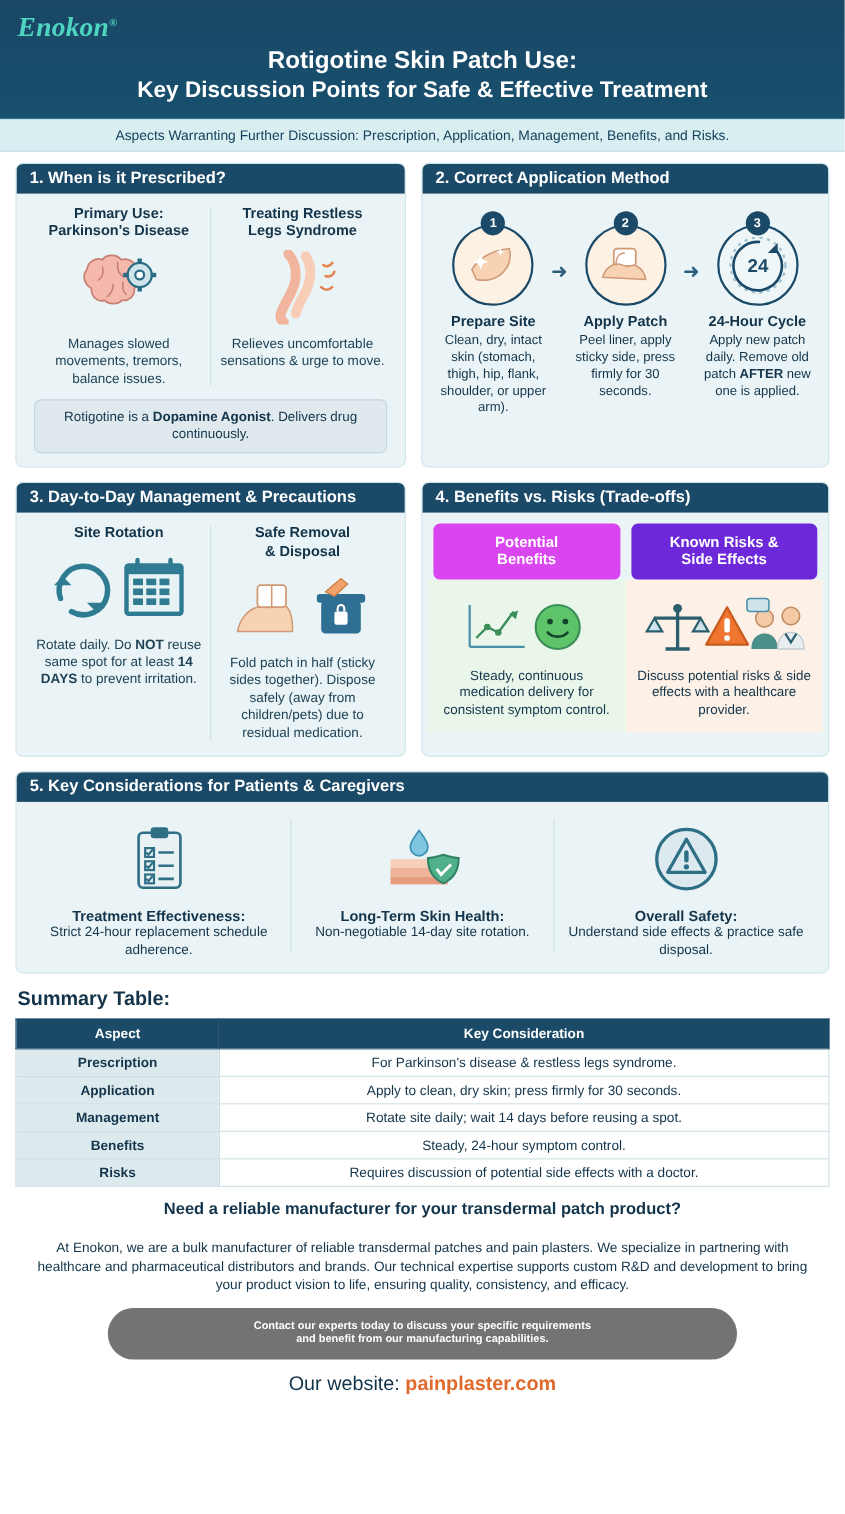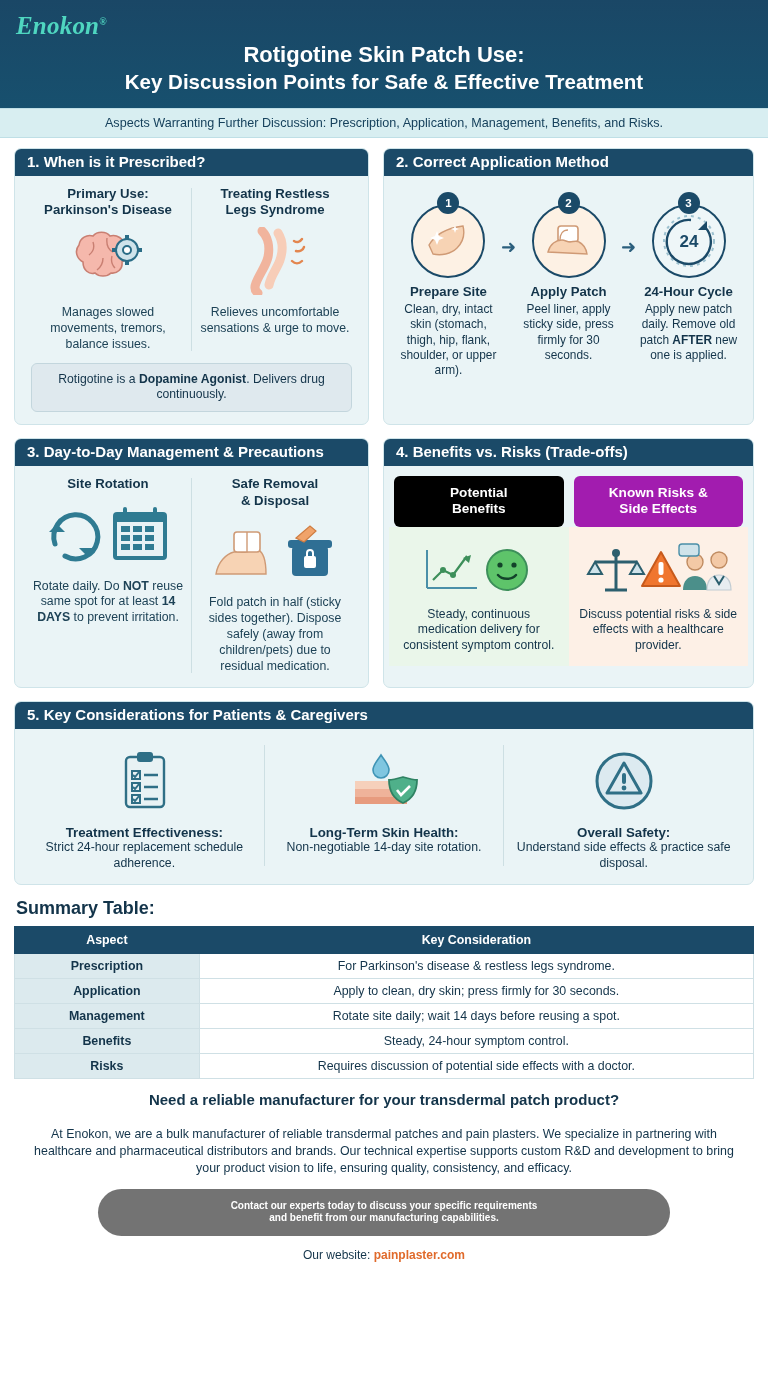--- a/index.html
+++ b/index.html
@@ -107,22 +107,22 @@
     display: flex; align-items: center; justify-content: center;
   }
 
   
   .br-wrap { display: flex; gap: 0; }
   .br-col { flex: 1 1 0; text-align: center; }
   .br-head {
     color: #fff; font-weight: bold; font-size: 13.6px; line-height: 1.2;
     padding: 9px 6px; border-radius: 6px; margin: 0 5px 0 5px;
   }
-  .br-green { background: #000000; }
-  .br-orange { background: #a21caf; text-align: center; }
+  .br-green { background: #d946ef; }
+  .br-orange { background: #6d28d9; text-align: center; }
   .br-body-green { background: #eaf6ea; padding: 8px 10px 12px; }
   .br-body-orange { background: #fdf0e6; padding: 8px 10px 12px; }
   .br-body-green p, .br-body-orange p { font-size: 12.2px; line-height: 1.3; }
 
   
   .three { display: flex; }
   .three .col3 { flex: 1 1 0; text-align: center; padding: 0 8px; }
   .three .vdiv { width: 1px; background: #cddfe3; margin: 6px 0; }
   .col3 .t { font-weight: bold; font-size: 13.3px; margin-top: 4px; }
   .col3 p { font-size: 12.3px; line-height: 1.3; }
@@ -143,21 +143,21 @@
   .footer { padding: 12px 18px 0; text-align: center; }
   .foot-title { font-weight: bold; font-size: 15px; margin-bottom: 18px; }
   .foot-text { font-size: 12.4px; line-height: 1.38; }
   .cta {
     margin: 12px auto 0; width: 572px;
     background: #737373; color: #fff; font-weight: bold; font-size: 10px;
     border-radius: 26px; padding: 11px 10px; line-height: 1.25;
     border: none; cursor: pointer;
     font-family: "Liberation Sans", sans-serif;
   }
-  .website { margin-top: 12px; font-size: 12px; }
+  .website { margin-top: 12px; font-size: 18px; }
   .website a { color: #e06a2b; text-decoration: none; font-weight: bold; }
   b { font-weight: bold; }
 </style>
 </head>
 <body>
 
 <div class="page">
 
   <div class="header">
     <div class="brand"><span>Enokon</span><sup>®</sup></div>

